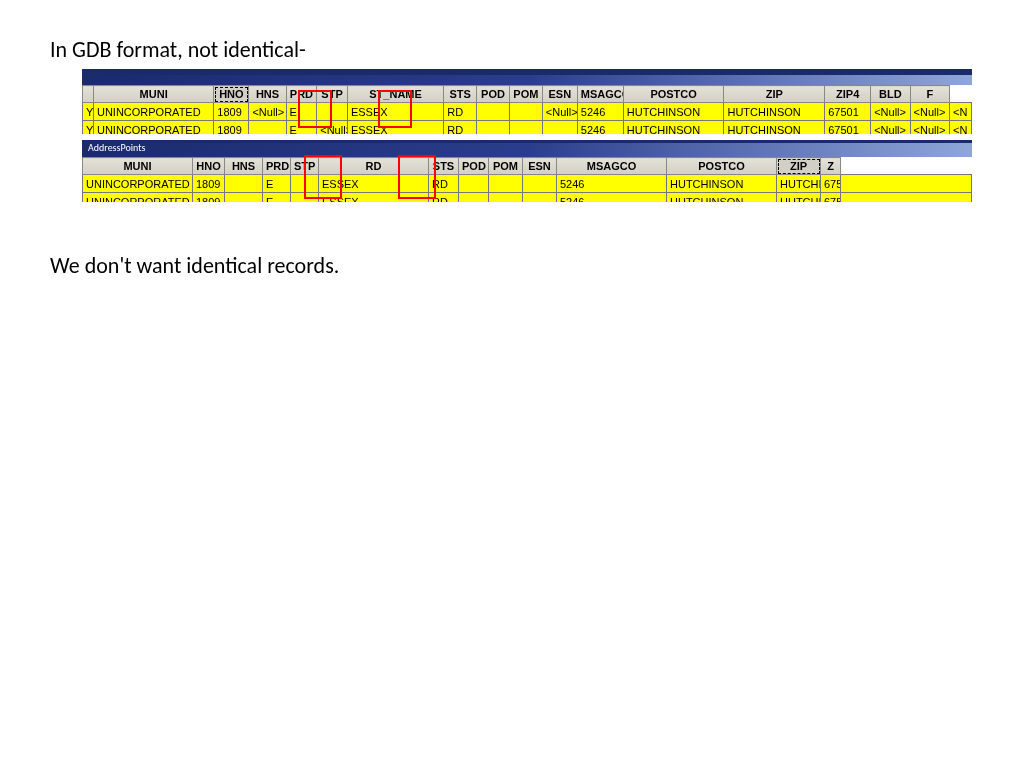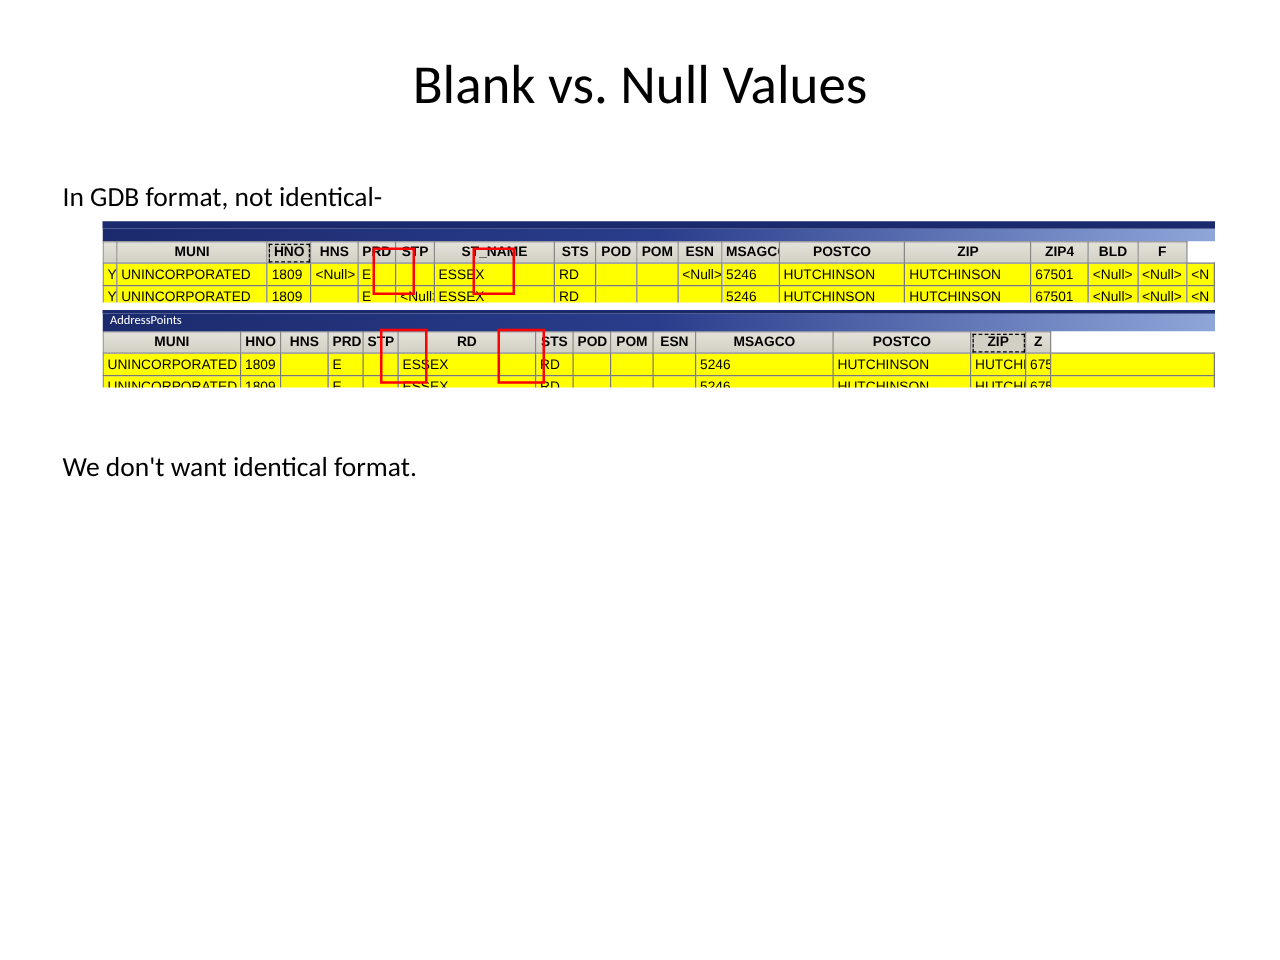--- a/index.html
+++ b/index.html
@@ -76,21 +76,20 @@
     position: absolute;
     border: 2px solid #ff0000;
     pointer-events: none;
     box-sizing: border-box;
   }
 </style>
 </head>
 <body>
 
 <div class="slide">
-  <h1>Blank vs. Null Values</h1>
 
   <div class="body-text">In GDB format, not identical-</div>
 
   <div class="table-wrap clip-partial" id="wrap1">
     <div class="titlebar"></div>
     <table id="tbl1">
         <colgroup>
           <col style="width: 10px;">
           <col style="width: 110px;">
           <col style="width: 32px;">
@@ -250,14 +249,14 @@
             <td>HUTCHINSON</td>
             <td>67501</td>
             <td></td>
           </tr>
         </tbody>
       </table>
   <div class="redbox" style="left: 222px; top: 12px; width: 38px; height: 44px;"></div>
       <div class="redbox" style="left: 316px; top: 12px; width: 38px; height: 44px;"></div>
     </div>
 
-  <div class="body-text" style="margin-top:50px">We don't want identical format.</div>
+  <div class="body-text" style="margin-top:50px">We don't want identical records.</div>
 </div>
 
 </body></html>

